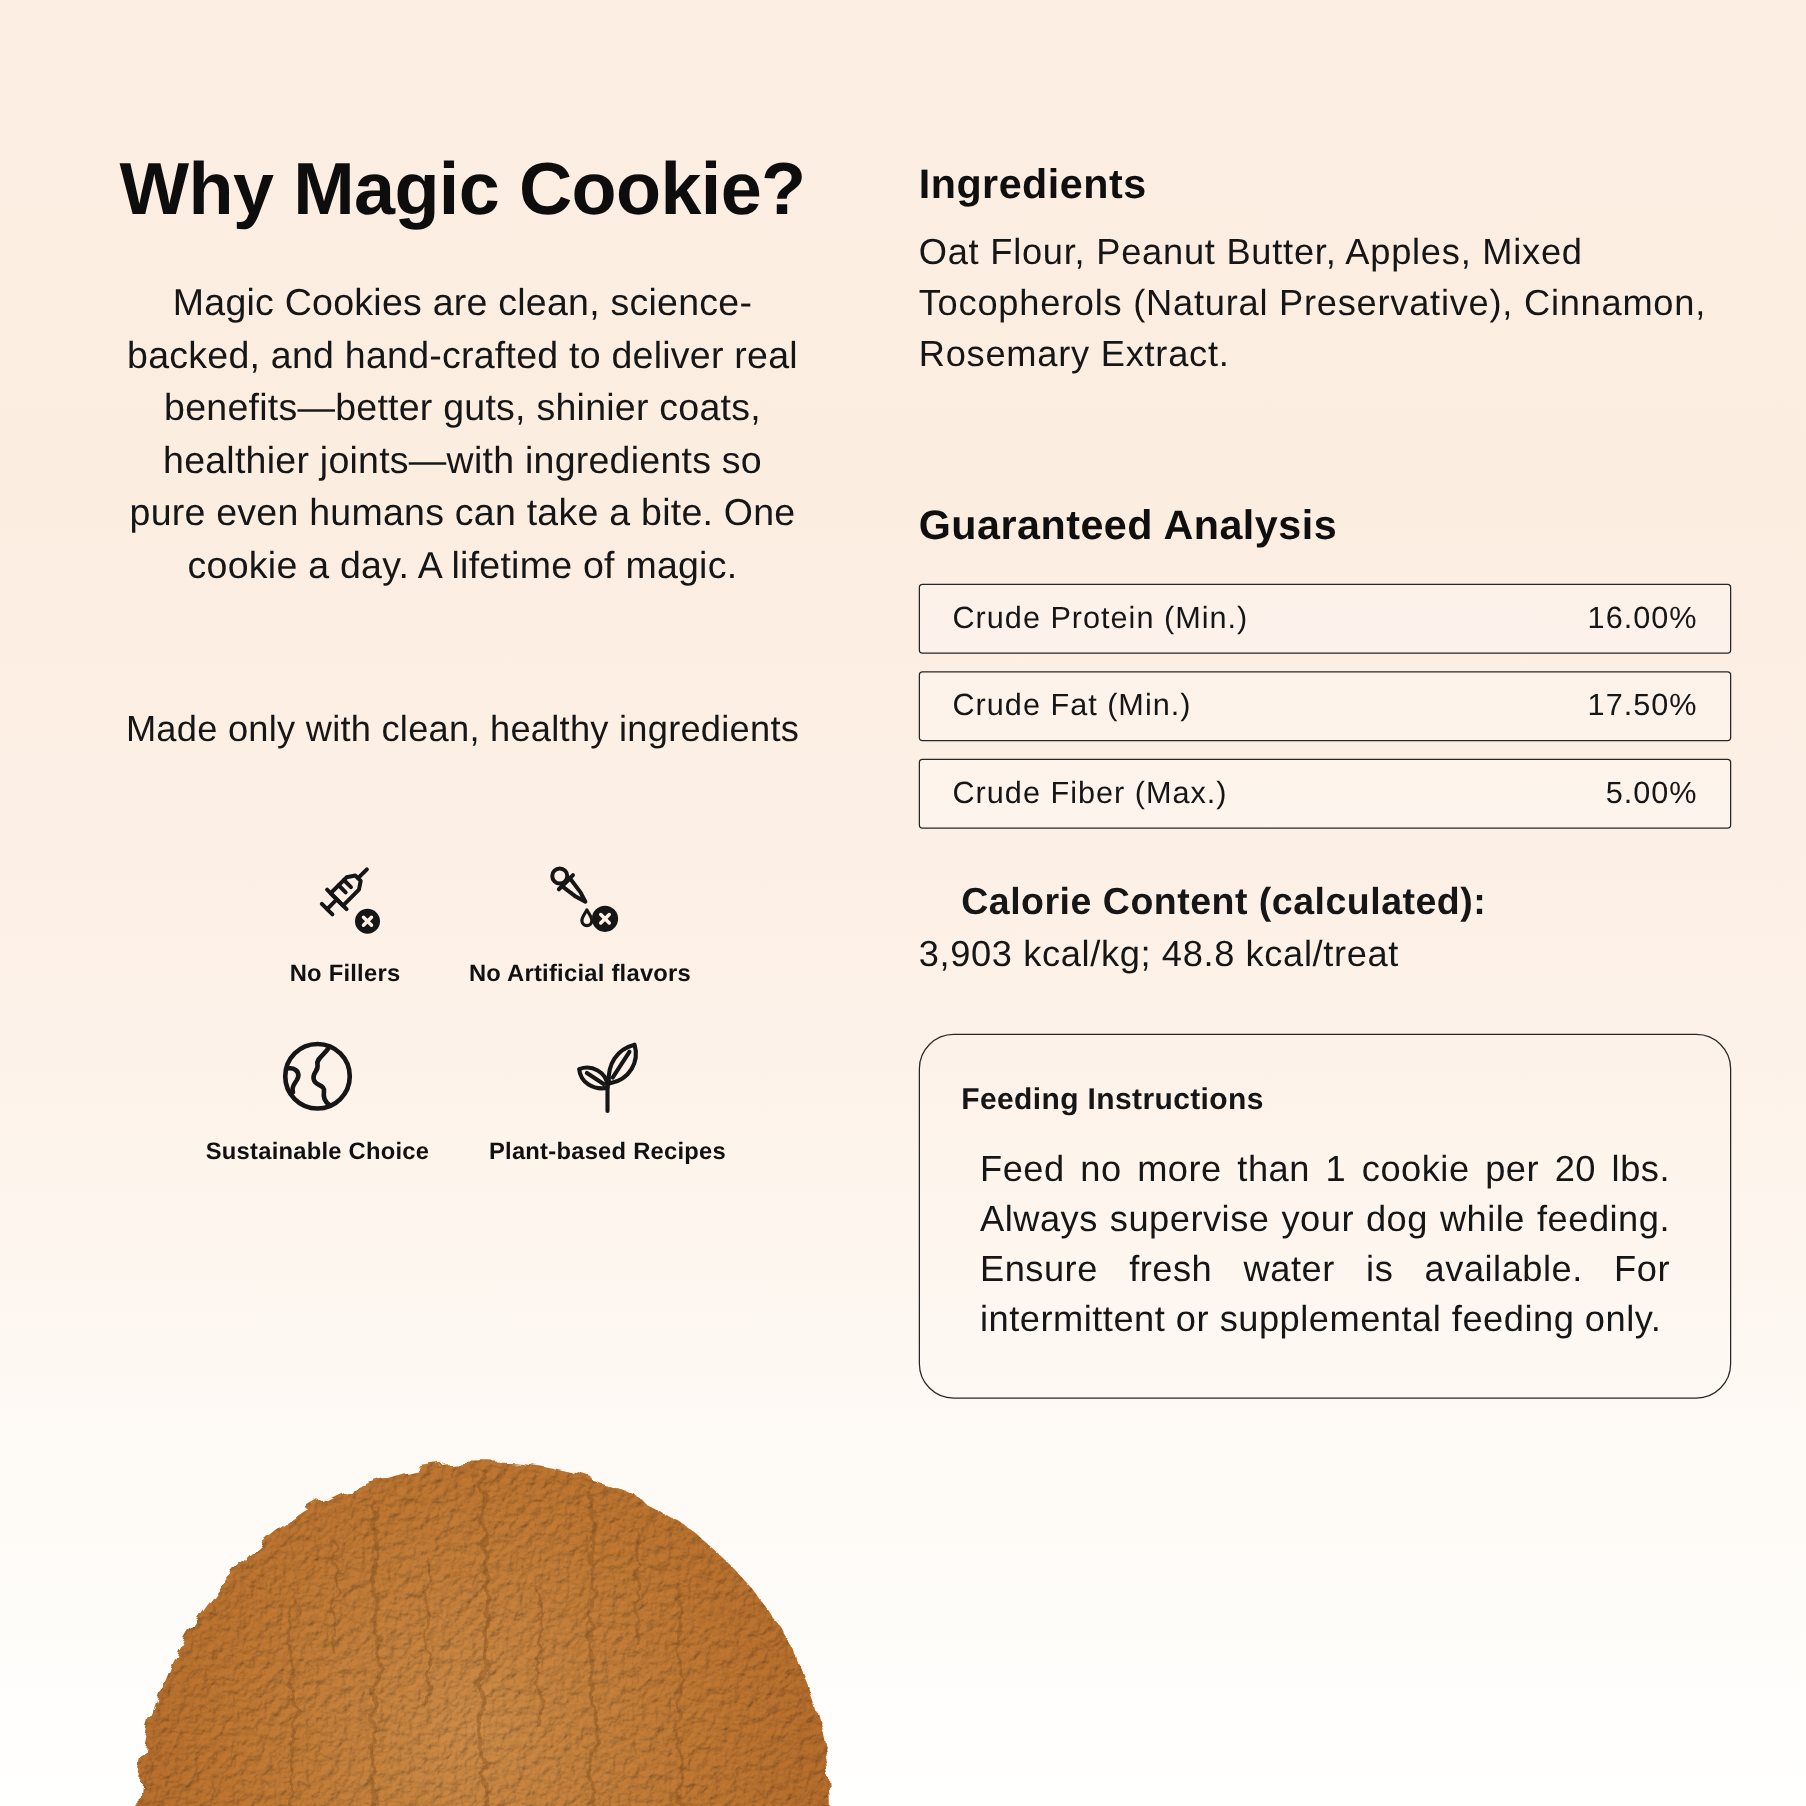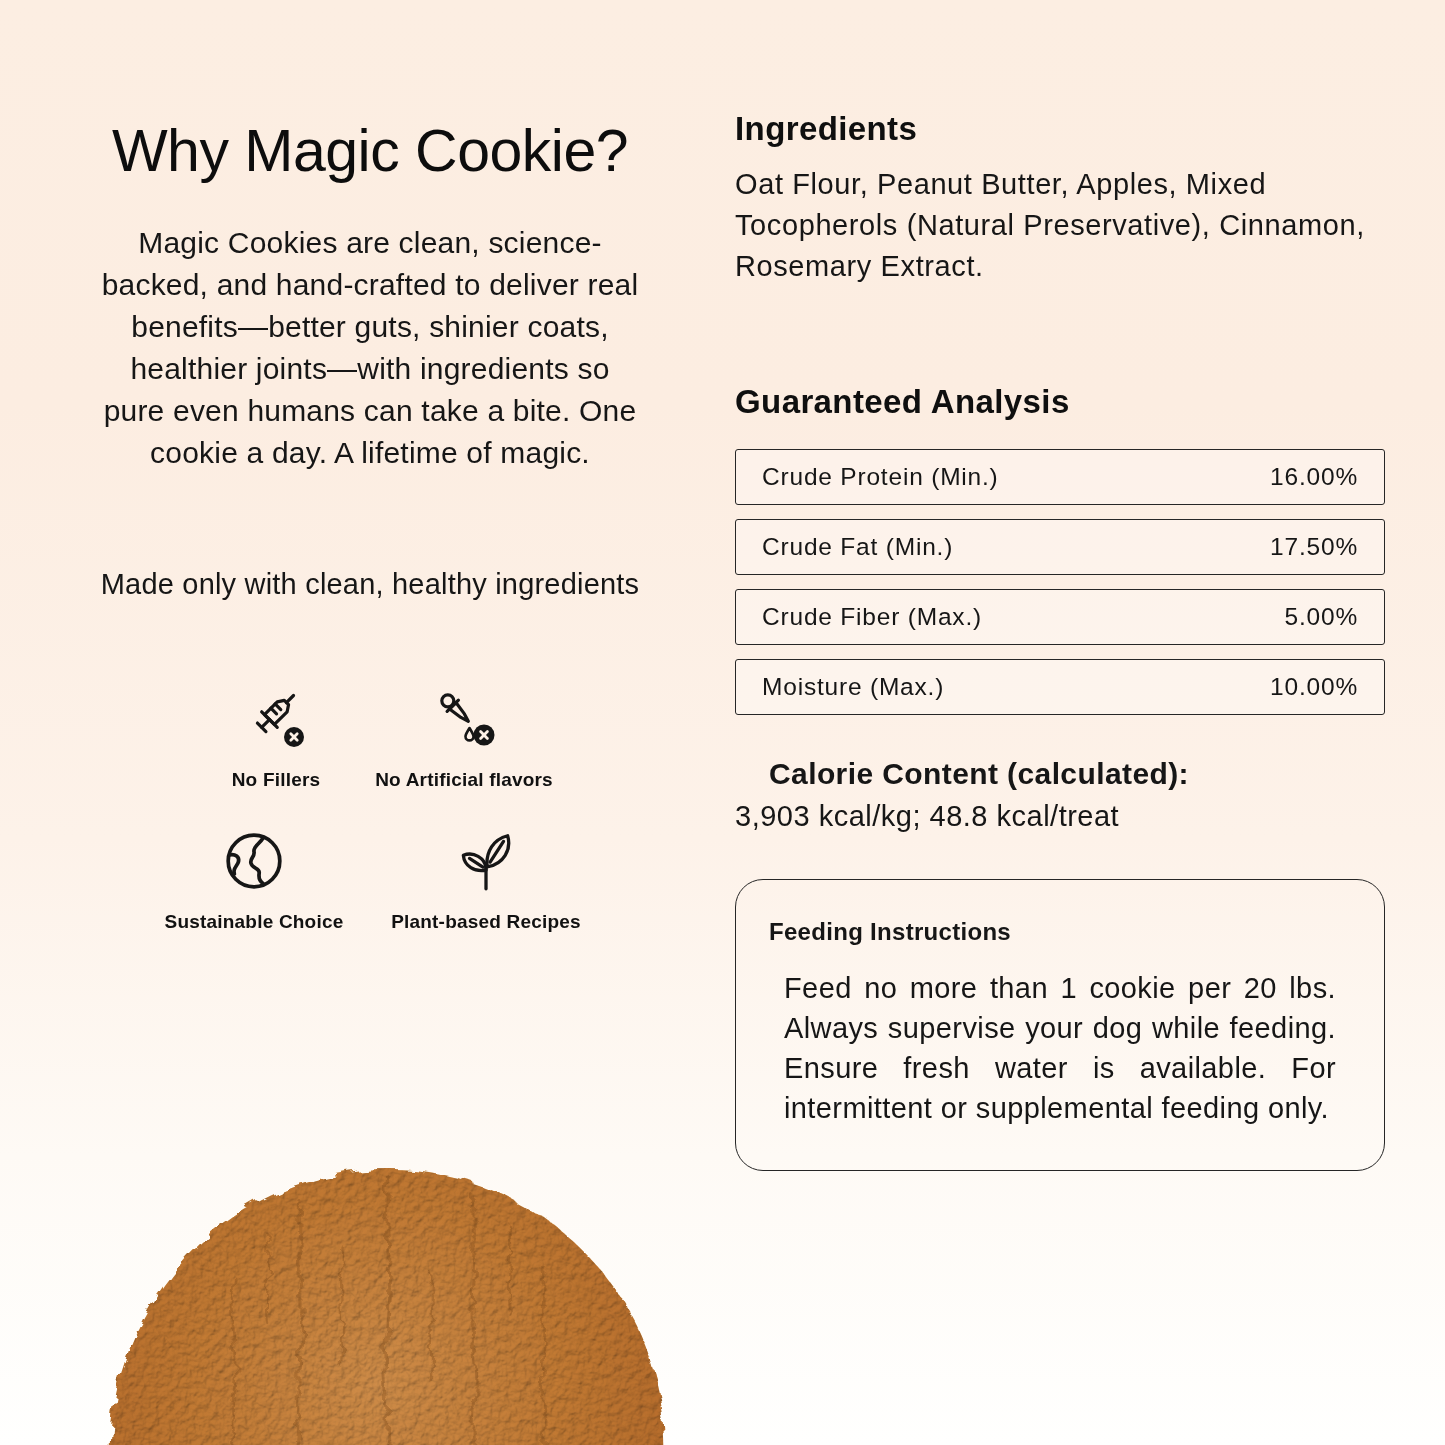--- a/index.html
+++ b/index.html
@@ -6,36 +6,36 @@
   .page{
     position:relative;
     width:1445px;height:1445px;
     overflow:hidden;
     background:linear-gradient(180deg,#fceee2 0%,#fcede1 28%,#fdf2e9 58%,#fefaf5 80%,#fffffe 100%);
     font-family:"Liberation Sans","DejaVu Sans",sans-serif;
     color:#161616;
   }
   
   .left-col{position:absolute;left:63px;top:0;width:614px;text-align:center;}
-  .title{margin:118px 0 0;font-size:59px;font-weight:400;letter-spacing:-0.5px;color:#0d0d0d;line-height:1.15;}
+  .title{margin:118px 0 0;font-size:59px;font-weight:700;letter-spacing:-0.5px;color:#0d0d0d;line-height:1.15;}
   .desc{margin:36px 0 0;font-size:30px;line-height:42px;white-space:pre-line;letter-spacing:0.2px;}
   .tagline{margin:94px 0 0;font-size:29px;font-weight:500;letter-spacing:0.2px;}
   .badges-row{display:flex;justify-content:center;}
   .row1{margin-top:76px;}
   .row1 .badge{width:188px;}
   .row2{margin-top:28px;}
   .row2 .badge{width:232px;}
   .badge{display:flex;flex-direction:column;align-items:center;}
   .icon-box{height:84px;display:flex;align-items:center;justify-content:center;}
   .badge-label{margin-top:8px;font-size:19px;font-weight:700;letter-spacing:0.2px;color:#111;}
   .icon-box svg{display:block;}
   
   .cookie{position:absolute;left:98px;top:1155px;width:580px;height:290px;}
   
-  .right-col{position:absolute;left:735px;top:0;width:650px;}
+  .right-col{position:absolute;left:735px;top:18px;width:650px;}
   .h2{font-size:33px;font-weight:700;margin:0;letter-spacing:0.4px;color:#0f0f0f;}
   .h-ing{margin-top:110px;}
   .ing-text{margin:16px 0 0;font-size:29px;line-height:41px;letter-spacing:0.6px;white-space:pre-line;}
   .h-ga{margin-top:96px;}
   .ga-table{margin-top:28px;}
   .ga-row{
     height:54px;border:1.5px solid #262626;border-radius:3px;
     background:rgba(255,255,255,0.28);
     display:flex;align-items:center;padding:0 26px;margin-bottom:14px;
     font-size:24.5px;letter-spacing:0.8px;
@@ -191,24 +191,20 @@
         <span class="ga-val">16.00%</span>
       </div>
       <div class="ga-row">
         <span class="ga-label">Crude Fat (Min.)</span>
         <span class="ga-val">17.50%</span>
       </div>
       <div class="ga-row">
         <span class="ga-label">Crude Fiber (Max.)</span>
         <span class="ga-val">5.00%</span>
       </div>
-      <div class="ga-row">
-        <span class="ga-label">Moisture (Max.)</span>
-        <span class="ga-val">10.00%</span>
-      </div>
     </div>
 
     <h3 class="h-cal" style="margin-bottom:0;">Calorie Content (calculated):</h3>
     <p class="cal-val">3,903 kcal/kg; 48.8 kcal/treat</p>
 
     <div class="feed-box">
       <div class="feed-title">Feeding Instructions</div>
       <p class="feed-text">Feed no more than 1 cookie per 20 lbs. Always supervise your dog while feeding. Ensure fresh water is available. For intermittent or supplemental feeding only.</p>
     </div>
 

